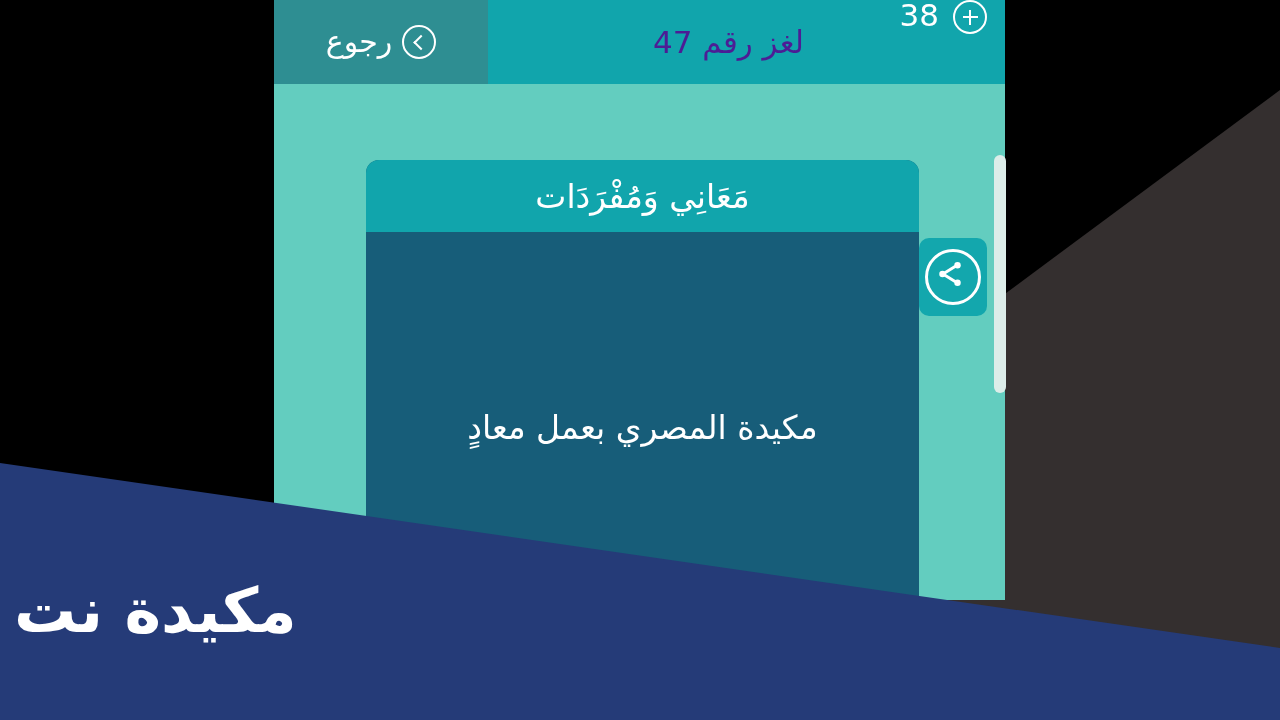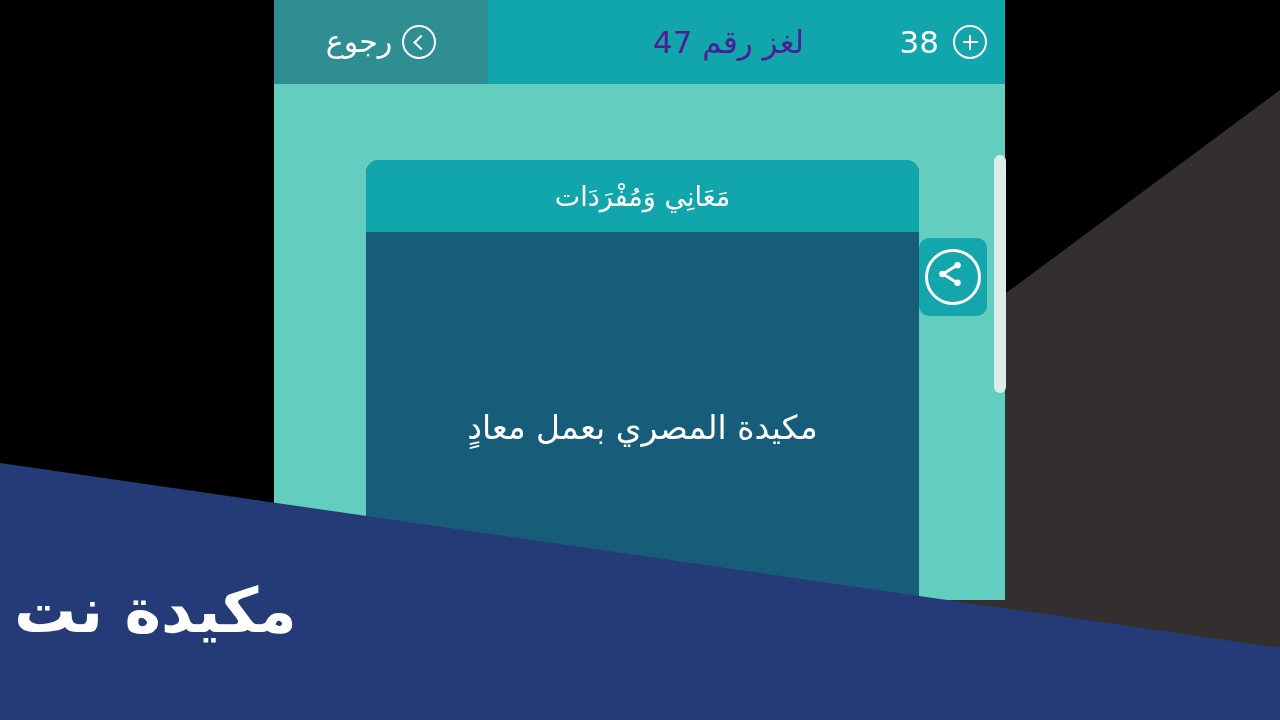--- a/index.html
+++ b/index.html
@@ -102,21 +102,21 @@
     color: #4c1d95;
     font-size: 31px;
     direction: rtl;
     z-index: 4;
   }
   .coin-group {
     position: absolute;
     right: 18px; top: 0;
     height: 84px;
     display: flex;
-    align-items: center;
+    align-items: flex-start;
     gap: 14px;
     z-index: 5;
     cursor: pointer;
   }
   .coin-count {
     color: #ffffff;
     font-size: 31px;
     line-height: 1;
   }
 
@@ -134,21 +134,21 @@
   }
   .card-head {
     height: 72px;
     background: #11A5AC;
     display: flex;
     align-items: center;
     justify-content: center;
   }
   .card-head-text {
     color: #ffffff;
-    font-size: 27px;
+    font-size: 33px;
     direction: rtl;
     white-space: nowrap;
   }
   .card-body {
     position: relative;
     height: 368px;
     display: flex;
     align-items: center;
     justify-content: center;
   }

